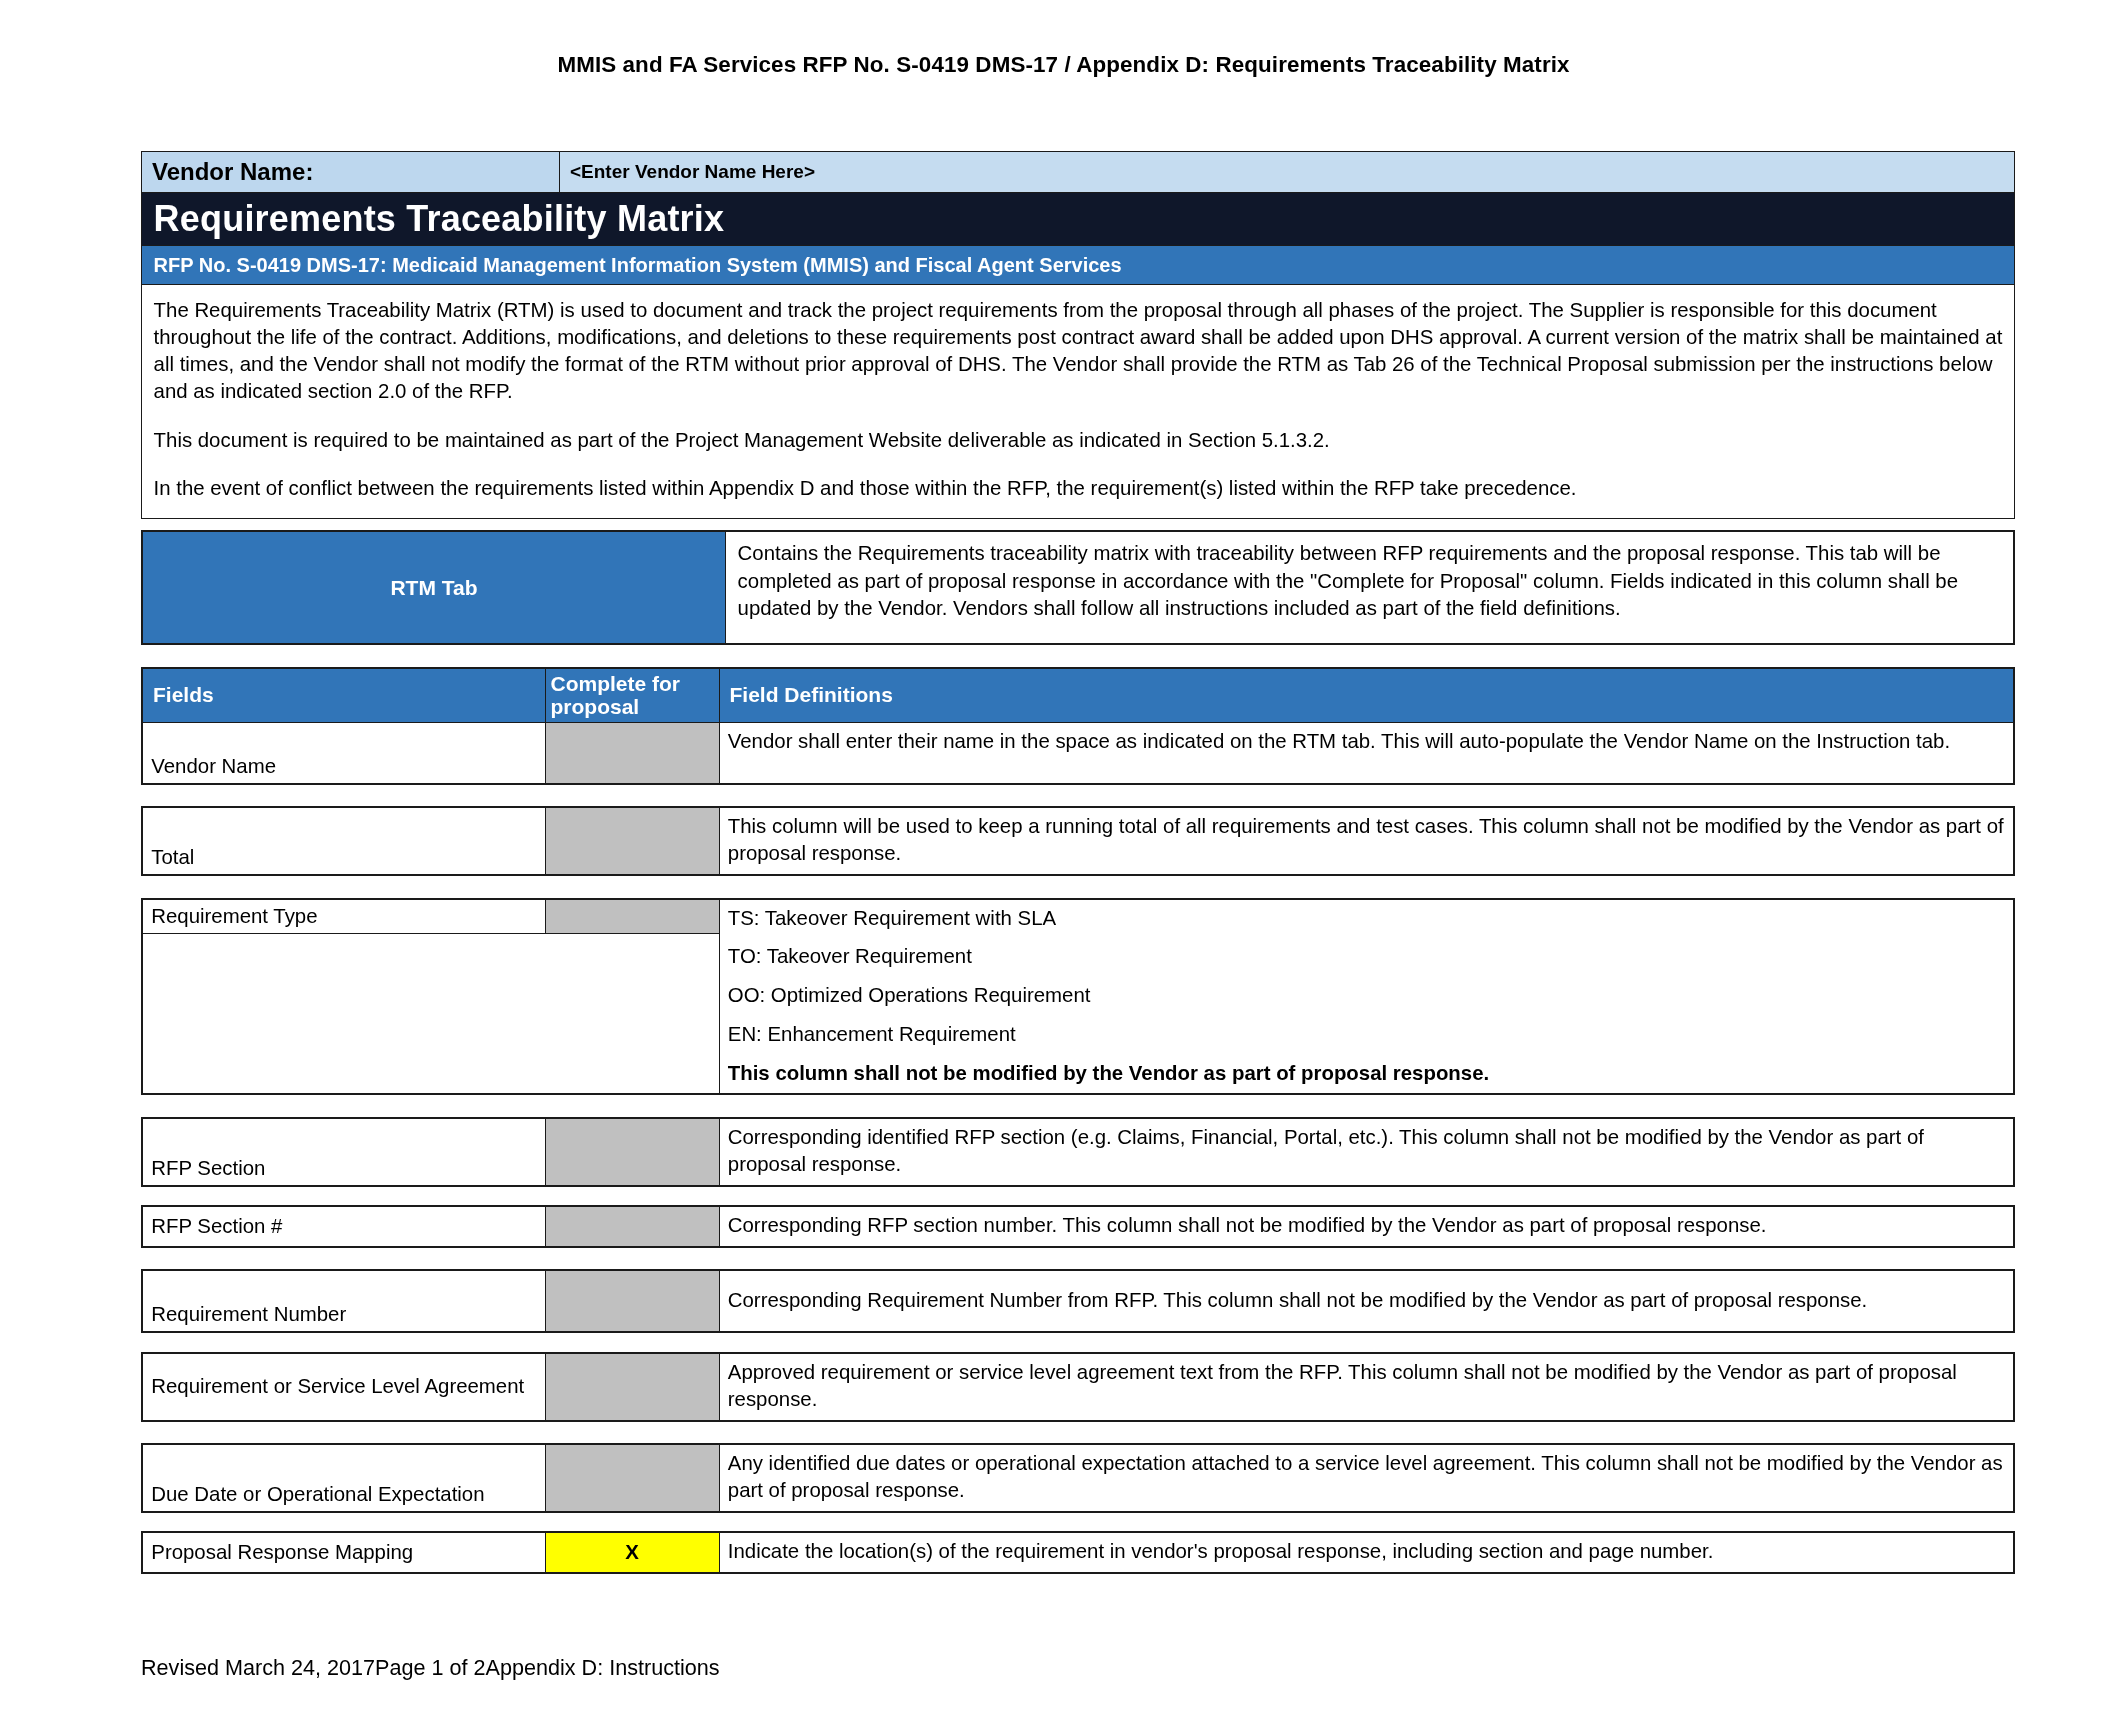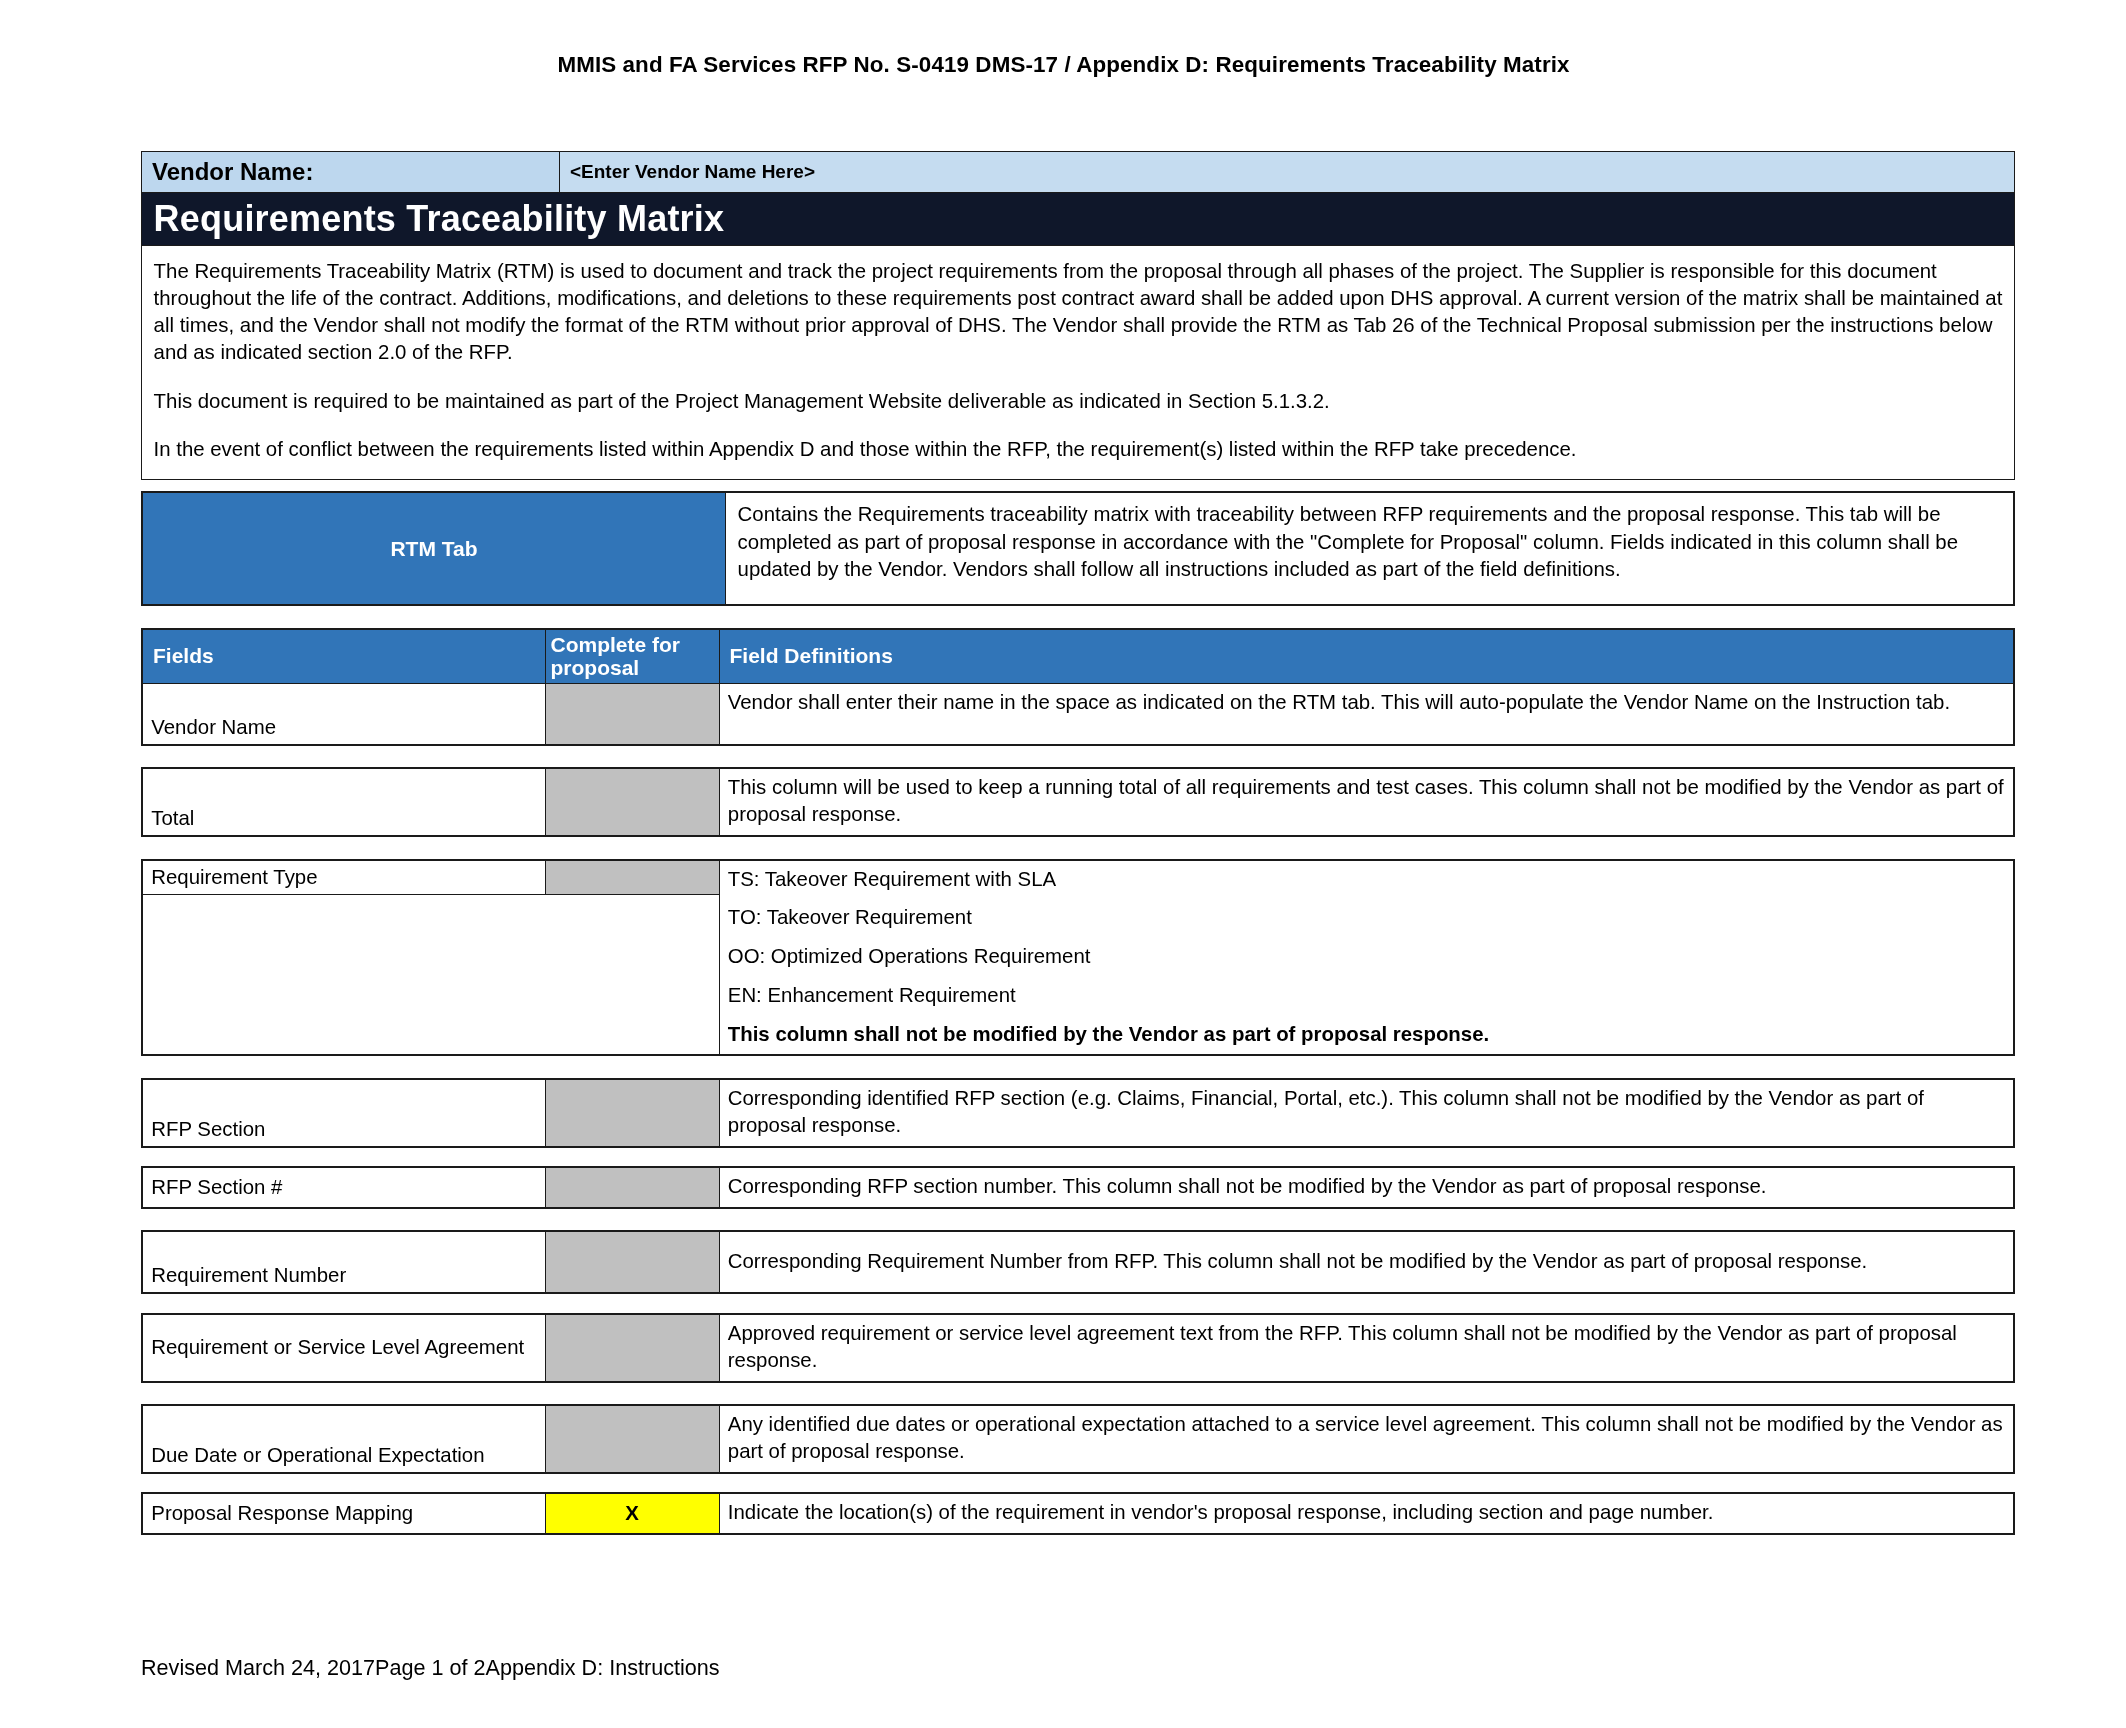--- a/index.html
+++ b/index.html
@@ -215,20 +215,23 @@
     <table class="info-table">
       <tbody>
           <tr>
         <td class="vendor-label-cell">Vendor Name:</td>
         <td class="vendor-value-cell">&lt;Enter Vendor Name Here&gt;</td>
       </tr>
       <tr>
         <td class="title-band" colspan="2">Requirements Traceability Matrix</td>
       </tr>
       <tr>
+        <td class="rfp-band" colspan="2">RFP No. S-0419 DMS-17: Medicaid Management Information System (MMIS) and Fiscal Agent Services</td>
+      </tr>
+      <tr>
         <td class="intro-cell" colspan="2">
           <p>The Requirements Traceability Matrix (RTM) is used to document and track the project requirements from the proposal through all phases of the project. The Supplier is  responsible for this document throughout the life of the contract. Additions, modifications, and deletions to these requirements post contract award shall be added upon DHS approval. A current version of the matrix shall be maintained at all times, and the Vendor shall not modify the format of the RTM without prior approval of DHS. The Vendor shall provide the RTM as Tab 26 of the Technical Proposal submission per the instructions below and as indicated section 2.0 of the RFP.</p>
           <p>This document is required to be maintained as part of the Project Management Website deliverable as indicated in Section 5.1.3.2.</p>
           <p>In the event of conflict between the requirements listed within Appendix D and those within the RFP, the requirement(s) listed within the RFP take precedence.</p>
         </td>
       </tr>
     </tbody>
       </table>
 
     <table class="rtm-table">

